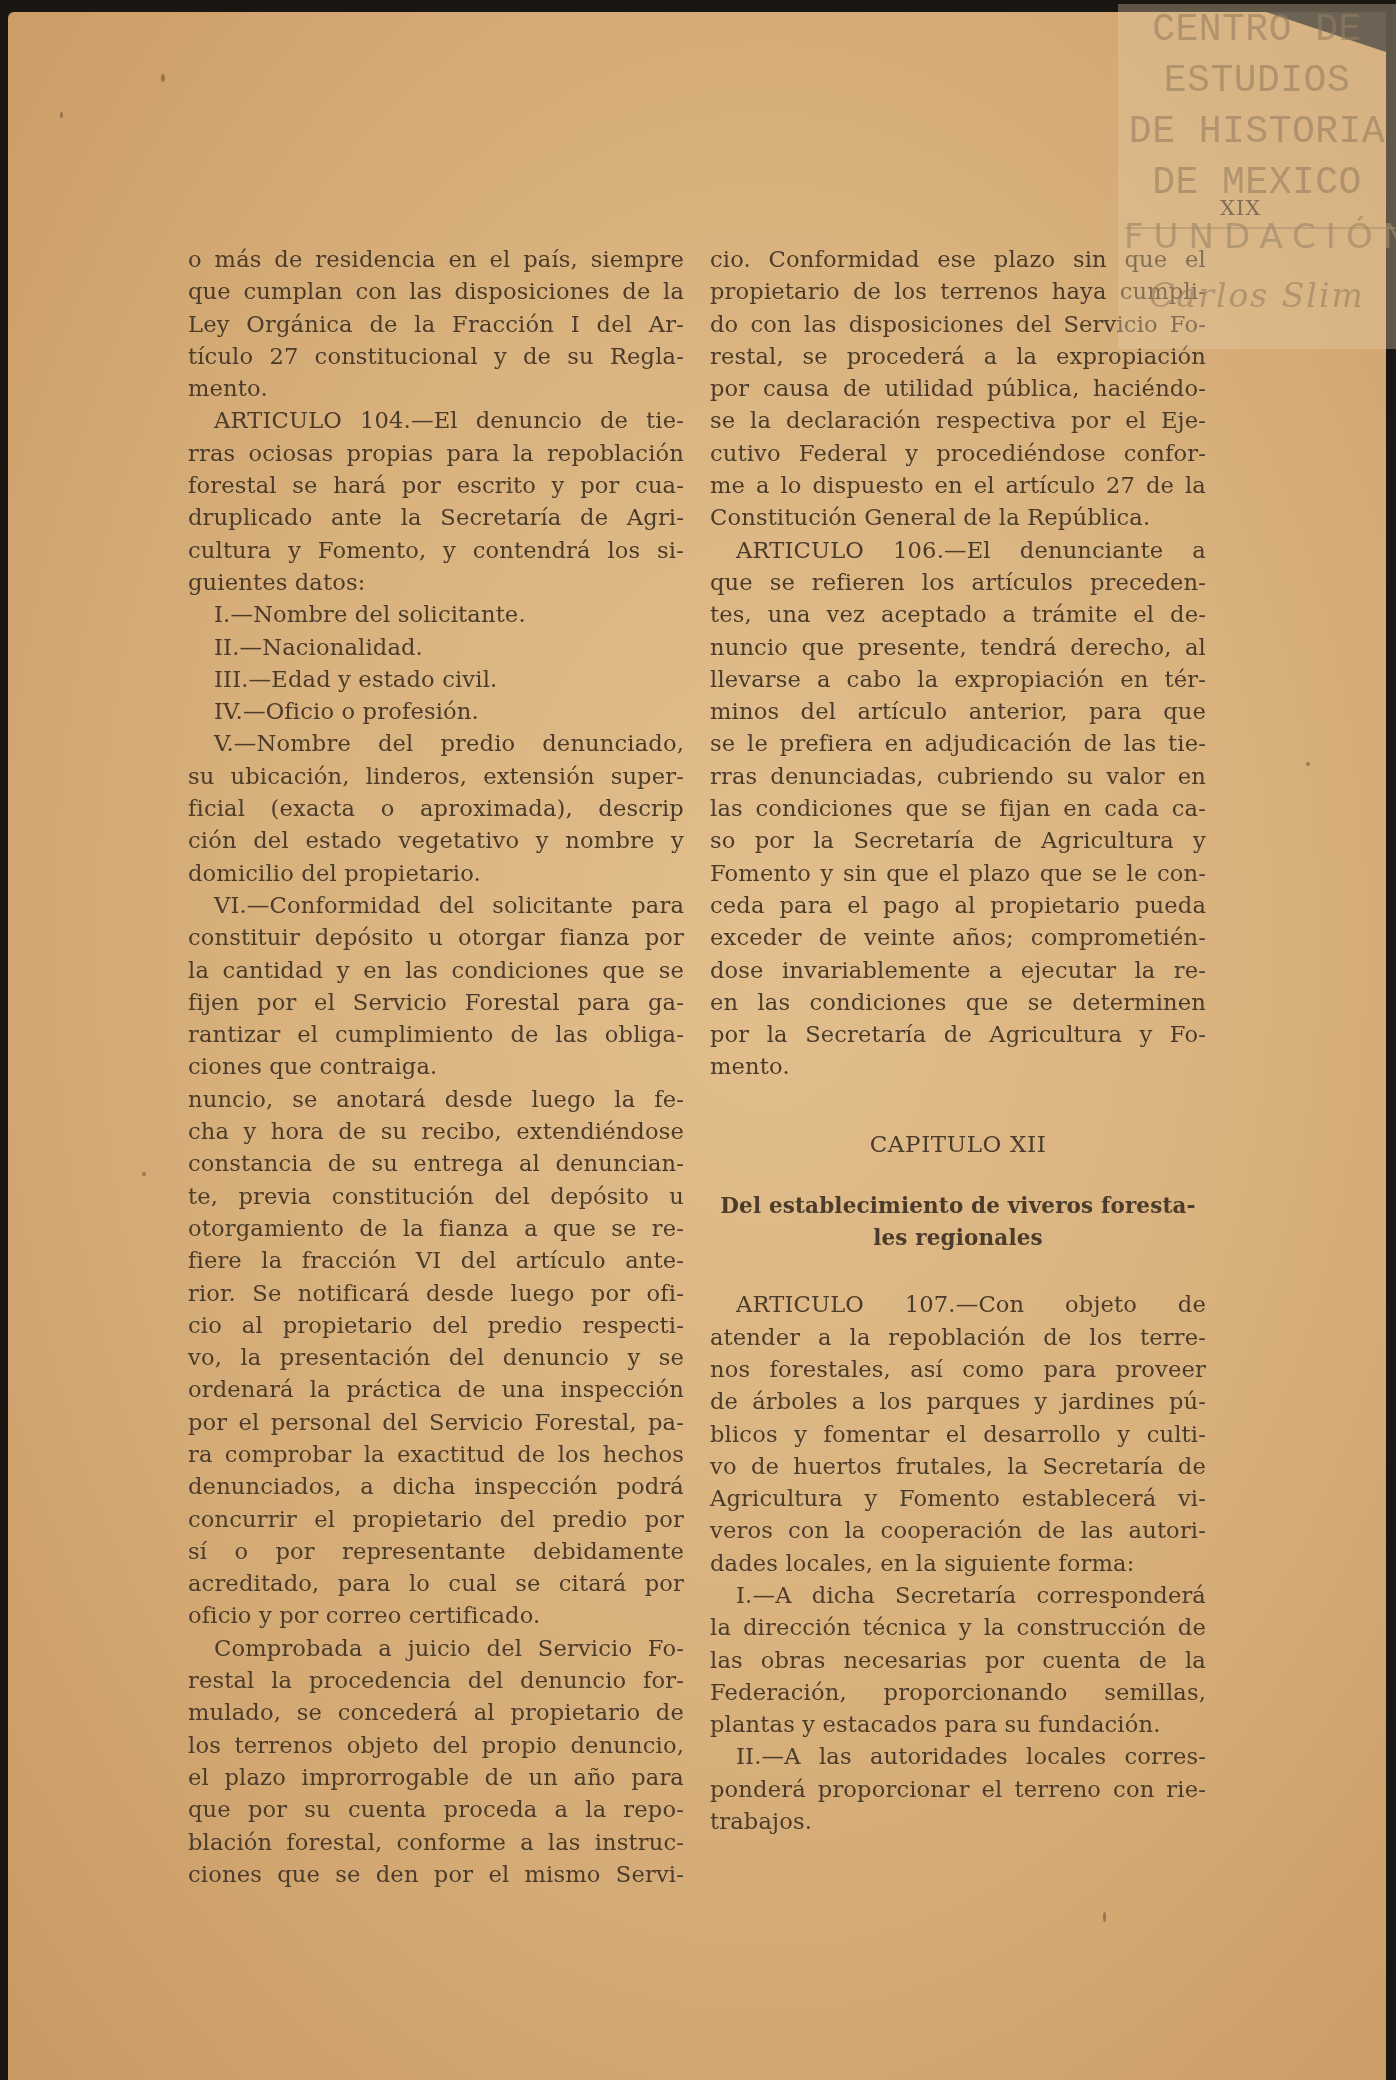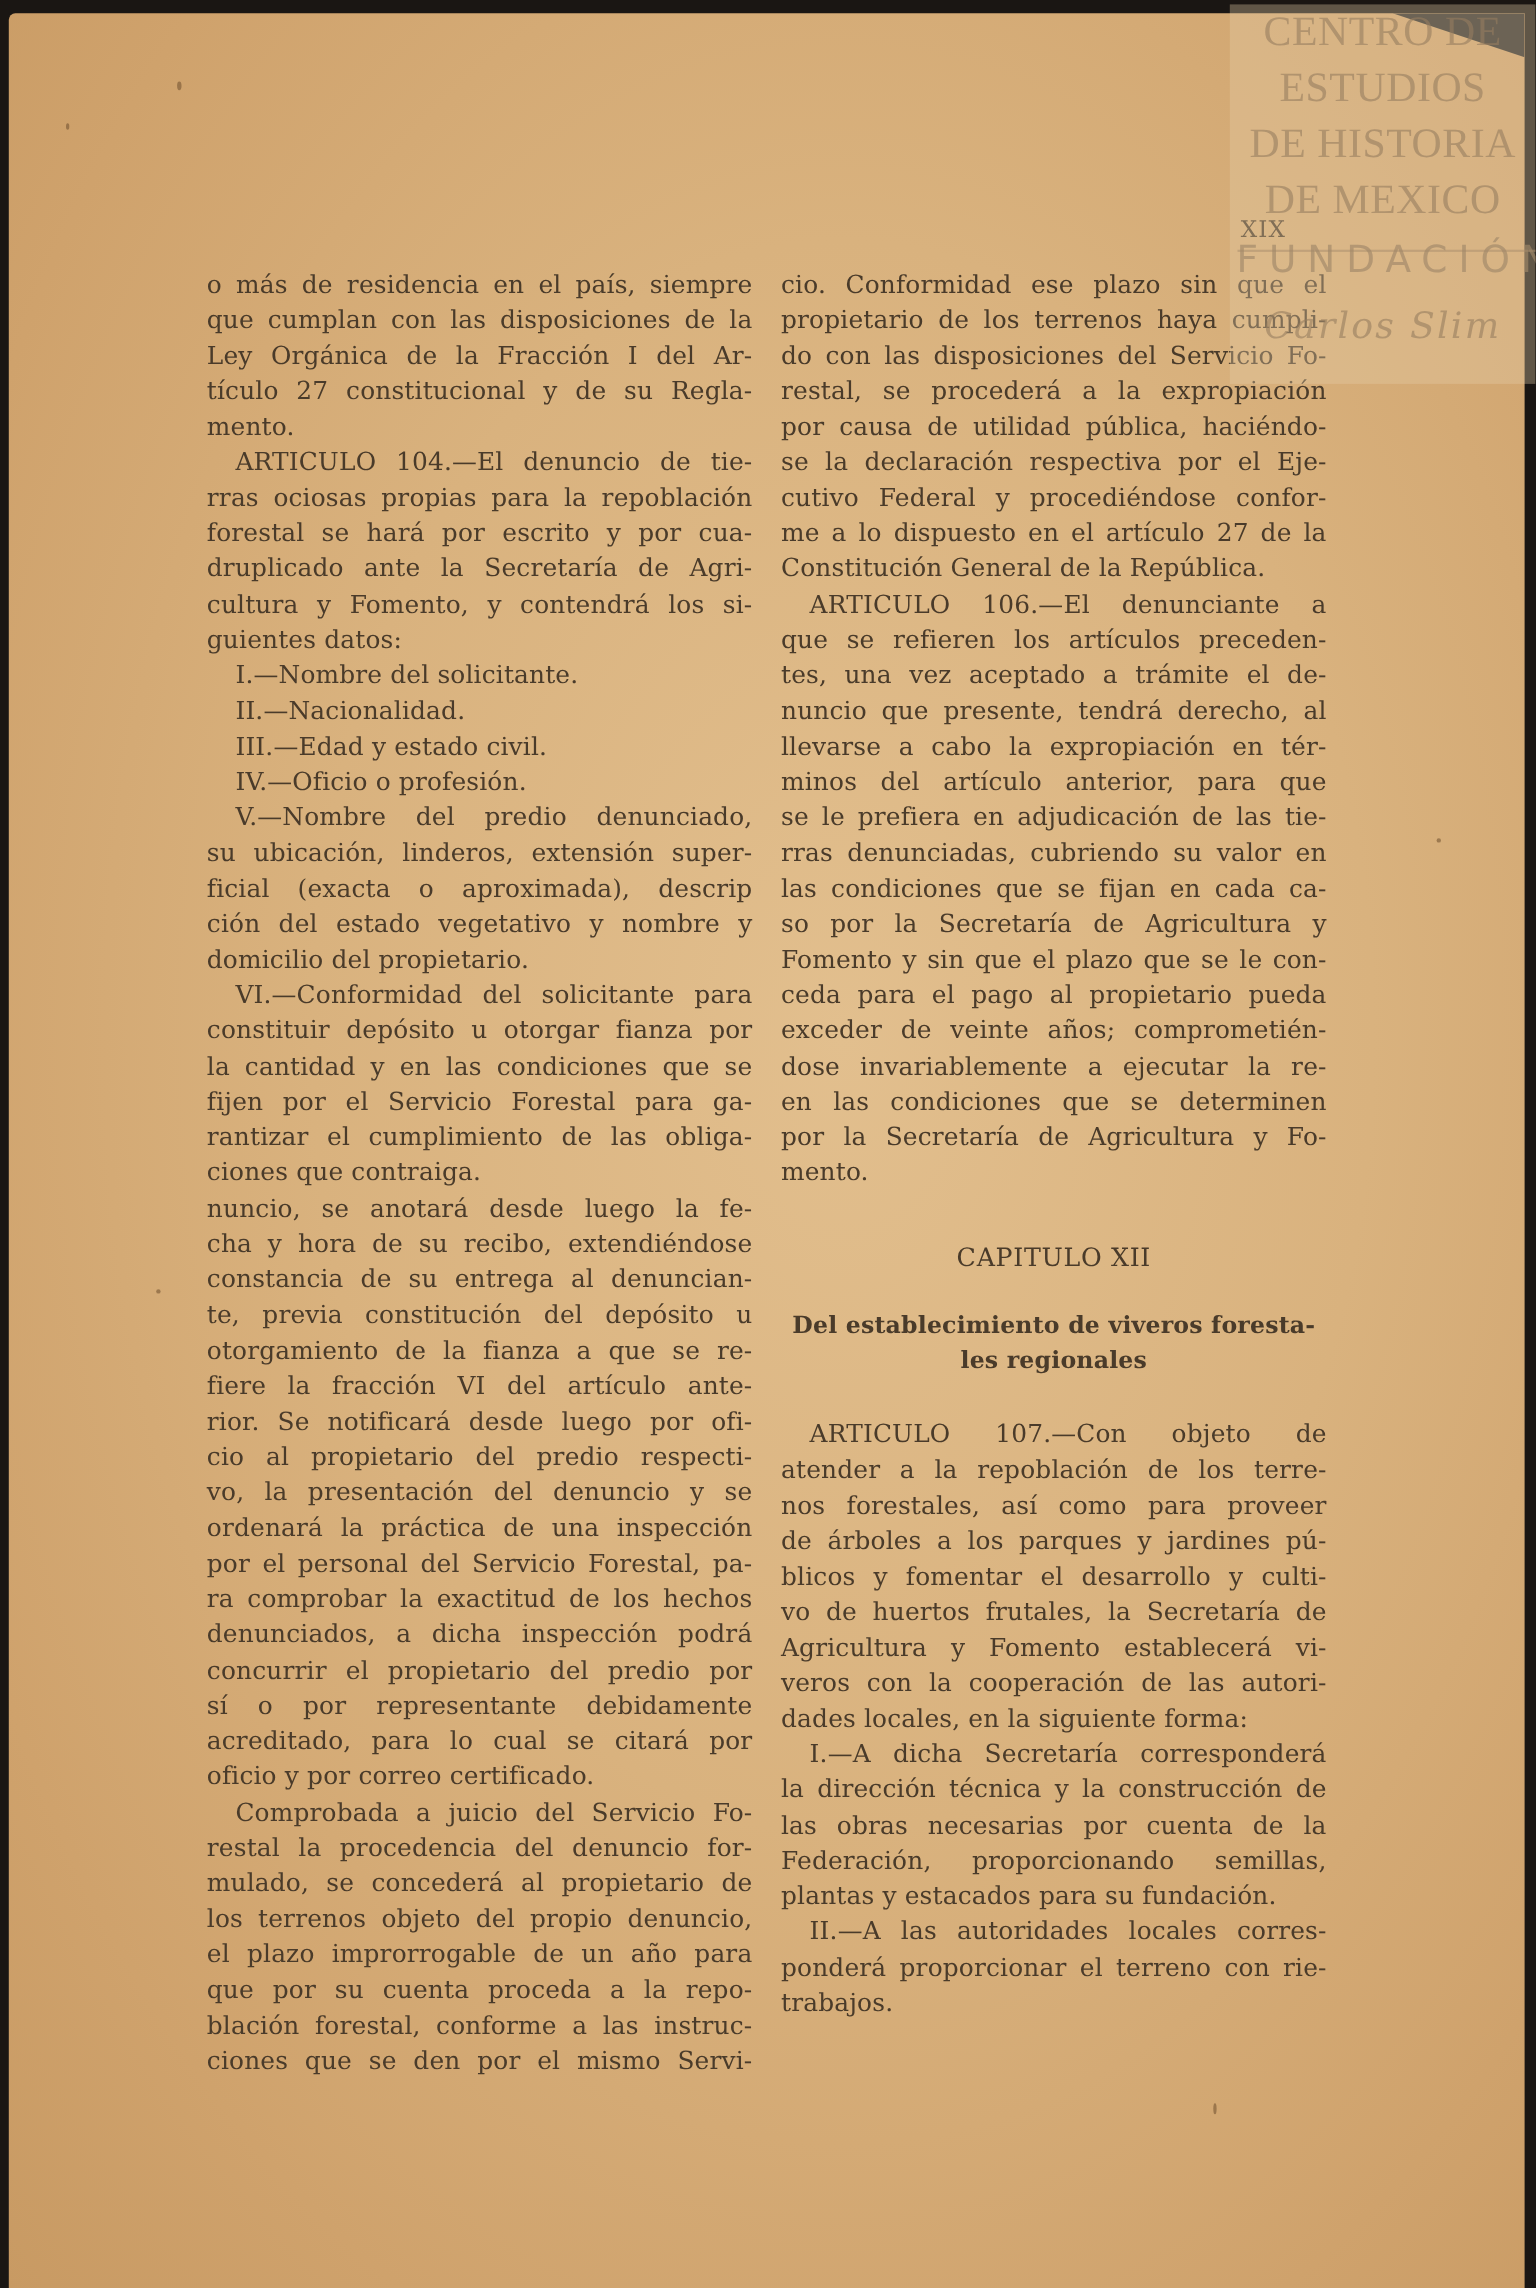--- a/index.html
+++ b/index.html
@@ -41,36 +41,36 @@
       display: block; text-align: right; text-align-last: center;
       font-size: 23px; letter-spacing: .6px; margin-top: 45px; height: 32px; line-height: 32px;
     }
     .heading-title {
       display: block; text-align: center; text-align-last: center;
       font-weight: bold; font-size: 21.5px; line-height: 32.3px;
     }
     .heading-title-wrap { margin-top: 30px; margin-bottom: 34px; }
 
     .page-number {
-      position: absolute; left: 1120px; top: 184px;
+      position: absolute; left: 1212px; top: 184px;
       font-size: 21px; color: #4a3b2a; letter-spacing: 1px;
     }
     .page-rule {
       position: absolute; left: 1117px; top: 215px; width: 279px; height: 2px;
       background: rgba(140,110,80,.55);
     }
 
     .watermark {
       position: absolute; left: 1118px; top: 4px; width: 278px; height: 345px;
       background: rgba(230,205,170,.35);
       color: rgba(150,125,95,.6);
       text-align: center;
       font-family: "Liberation Serif", "DejaVu Serif", serif;
     }
-    .wm-line { display: block; font-size: 38px; line-height: 51px; letter-spacing: .5px; }
+    .wm-line { display: block; font-size: 38px; line-height: 51px; letter-spacing: .5px; font-family: Liberation Mono, monospace; }
     .wm-fund {
       display: block; font-family: "DejaVu Sans", "Liberation Sans", sans-serif;
       font-size: 34px; letter-spacing: 10px; line-height: 40px; margin-top: 8px;
       color: rgba(160,135,105,.65); padding-left: 6px;
     }
     .wm-sign {
       display: block; font-family: "DejaVu Serif", serif; font-style: italic;
       font-size: 33px; line-height: 60px; color: rgba(150,125,95,.6); margin-top: 10px;
       letter-spacing: 2px;
     }

